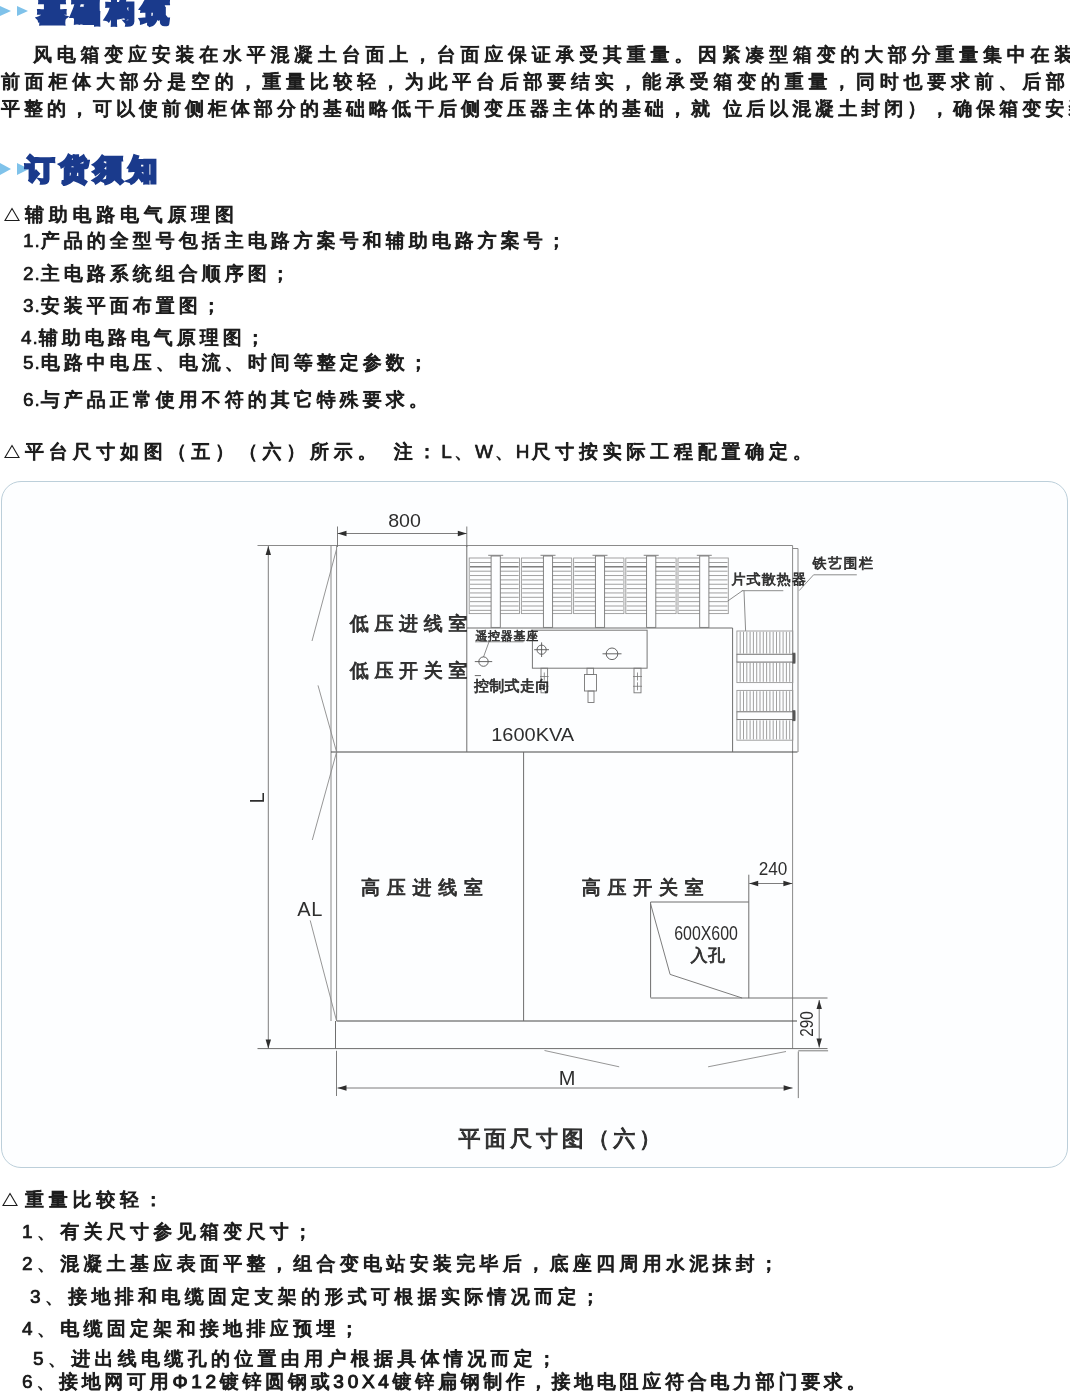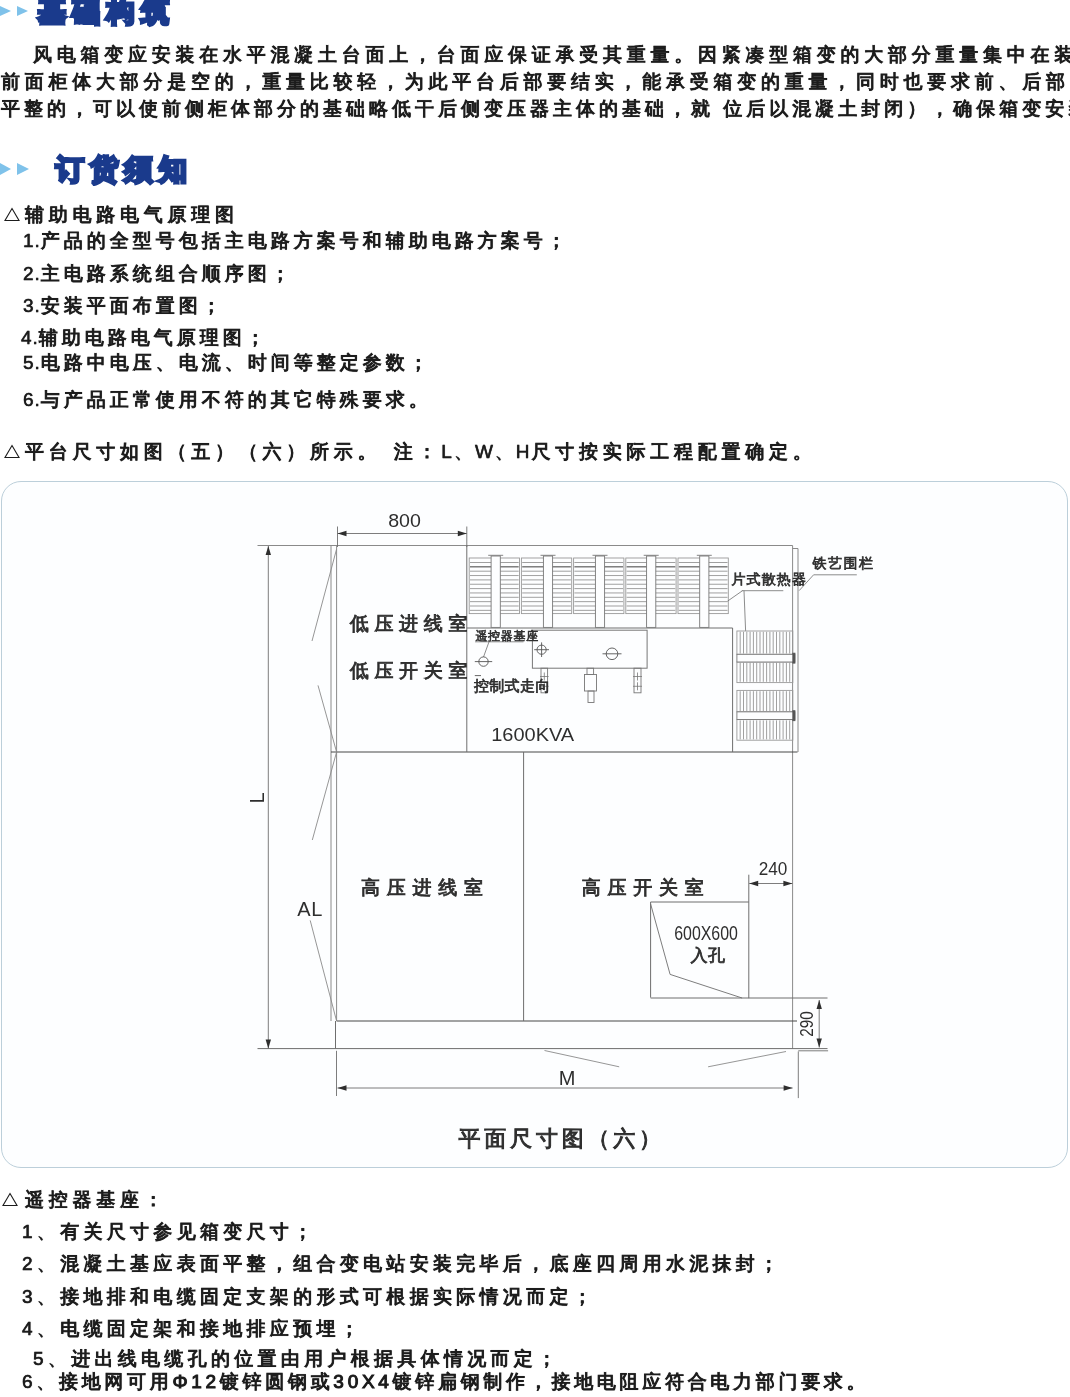--- a/index.html
+++ b/index.html
@@ -14,21 +14,21 @@
 <div class="tri" style="left:0px;top:6px;border-width:5.6px 0 5.6px 11px;border-left-color:#7fc2ea"></div>
 <div class="tri" style="left:16.5px;top:6px;border-width:5.6px 0 5.6px 11.5px;border-left-color:#7fc2ea"></div>
 <div class="abs hd" style="left:38px;top:-2px">基础构筑</div>
 
 <div class="abs cn" style="left:33px;top:45px">风电箱变应安装在水平混凝土台面上，台面应保证承受其重量。因紧凑型箱变的大部分重量集中在装有变压器器身的箱体后部，</div>
 <div class="abs cn" style="left:1px;top:72px">前面柜体大部分是空的，重量比较轻，为此平台后部要结实，能承受箱变的重量，同时也要求前、后部台面平整（一般地，不易做到</div>
 <div class="abs cn" style="left:1px;top:99px;letter-spacing:4px">平整的，可以使前侧柜体部分的基础略低干后侧变压器主体的基础，就 位后以混凝土封闭），确保箱变安装平稳。</div>
 
 <div class="tri" style="left:0px;top:163px;border-width:6.2px 0 6.2px 11.5px;border-left-color:#7fc2ea"></div>
 <div class="tri" style="left:16.5px;top:163px;border-width:6.2px 0 6.2px 12px;border-left-color:#7fc2ea"></div>
-<div class="abs hd" style="left:56px;top:156px">订货须知</div>
+<div class="abs hd" style="left:26px;top:156px">订货须知</div>
 
 <svg class="abs" style="left:4px;top:207px" width="16" height="15">
     <path d="M8 1.5 L15 13.5 L1 13.5 Z" fill="none" stroke="#1c1c1c" stroke-width="1.1"></path>
   </svg>
 <div class="abs cn" style="left:25px;top:205px">辅助电路电气原理图</div>
 
 <div class="abs cn" style="left:23px;top:231px;letter-spacing:4px"><span style="letter-spacing:1px;-webkit-text-stroke:0.4px #1c1c1c">1.</span>产品的全型号包括主电路方案号和辅助电路方案号；</div>
 <div class="abs cn" style="left:23px;top:264px;letter-spacing:4px"><span style="letter-spacing:1px;-webkit-text-stroke:0.4px #1c1c1c">2.</span>主电路系统组合顺序图；</div>
 <div class="abs cn" style="left:23px;top:296px;letter-spacing:4px"><span style="letter-spacing:1px;-webkit-text-stroke:0.4px #1c1c1c">3.</span>安装平面布置图；</div>
 <div class="abs cn" style="left:21px;top:328px;letter-spacing:4px"><span style="letter-spacing:1px;-webkit-text-stroke:0.4px #1c1c1c">4.</span>辅助电路电气原理图；</div>
@@ -452,20 +452,20 @@
     </g>
 
 <g>
       <text x="458.5" y="1146.3" fill="#2e2e2e" stroke="#2e2e2e" stroke-width="1.0" style="font-size:22px;letter-spacing:3.8px">平面尺寸图（六）</text>
     </g>
 </svg>
 
 <svg class="abs" style="left:2px;top:1192px" width="16" height="15">
     <path d="M8 1.5 L15 13.5 L1 13.5 Z" fill="none" stroke="#1c1c1c" stroke-width="1.1"></path>
   </svg>
-<div class="abs cn" style="left:25px;top:1190px">遥控器基座：</div>
+<div class="abs cn" style="left:25px;top:1190px">重量比较轻：</div>
 
 <div class="abs cn" style="left:22px;top:1222px;letter-spacing:4.3px"><span style="-webkit-text-stroke:0.5px #1c1c1c">1、</span>有关尺寸参见箱变尺寸；</div>
 <div class="abs cn" style="left:22px;top:1254px;letter-spacing:4.3px"><span style="-webkit-text-stroke:0.5px #1c1c1c">2、</span>混凝土基应表面平整，组合变电站安装完毕后，底座四周用水泥抹封；</div>
-<div class="abs cn" style="left:22px;top:1287px;letter-spacing:4.3px"><span style="-webkit-text-stroke:0.5px #1c1c1c">3、</span>接地排和电缆固定支架的形式可根据实际情况而定；</div>
+<div class="abs cn" style="left:30px;top:1287px;letter-spacing:4.3px"><span style="-webkit-text-stroke:0.5px #1c1c1c">3、</span>接地排和电缆固定支架的形式可根据实际情况而定；</div>
 <div class="abs cn" style="left:22px;top:1319px;letter-spacing:4.3px"><span style="-webkit-text-stroke:0.5px #1c1c1c">4、</span>电缆固定架和接地排应预埋；</div>
 <div class="abs cn" style="left:33px;top:1349px;letter-spacing:4.3px"><span style="-webkit-text-stroke:0.5px #1c1c1c">5、</span>进出线电缆孔的位置由用户根据具体情况而定；</div>
 <div class="abs cn" style="left:22px;top:1372px;letter-spacing:3.7px"><span style="-webkit-text-stroke:0.5px #1c1c1c">6、</span>接地网可用Φ12镀锌圆钢或30X4镀锌扁钢制作，接地电阻应符合电力部门要求。</div>
 
 </body></html>

